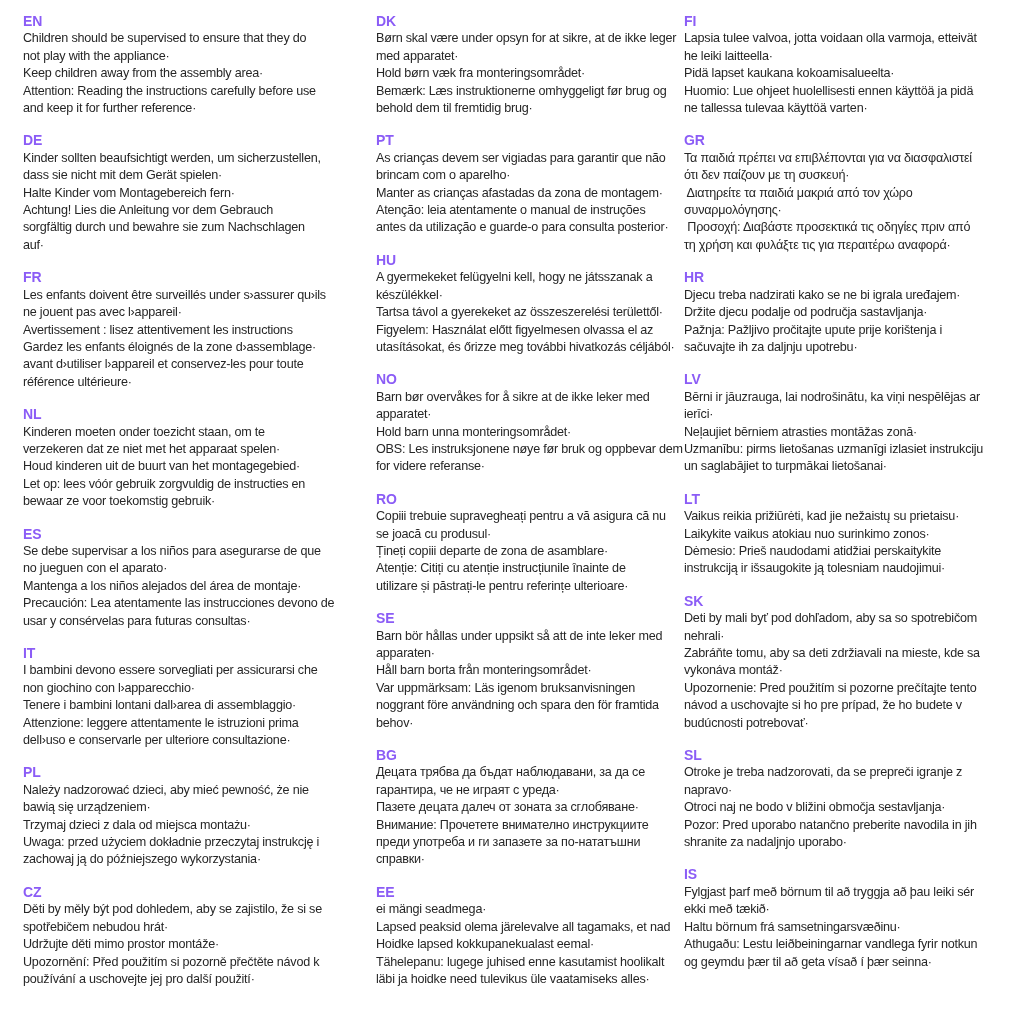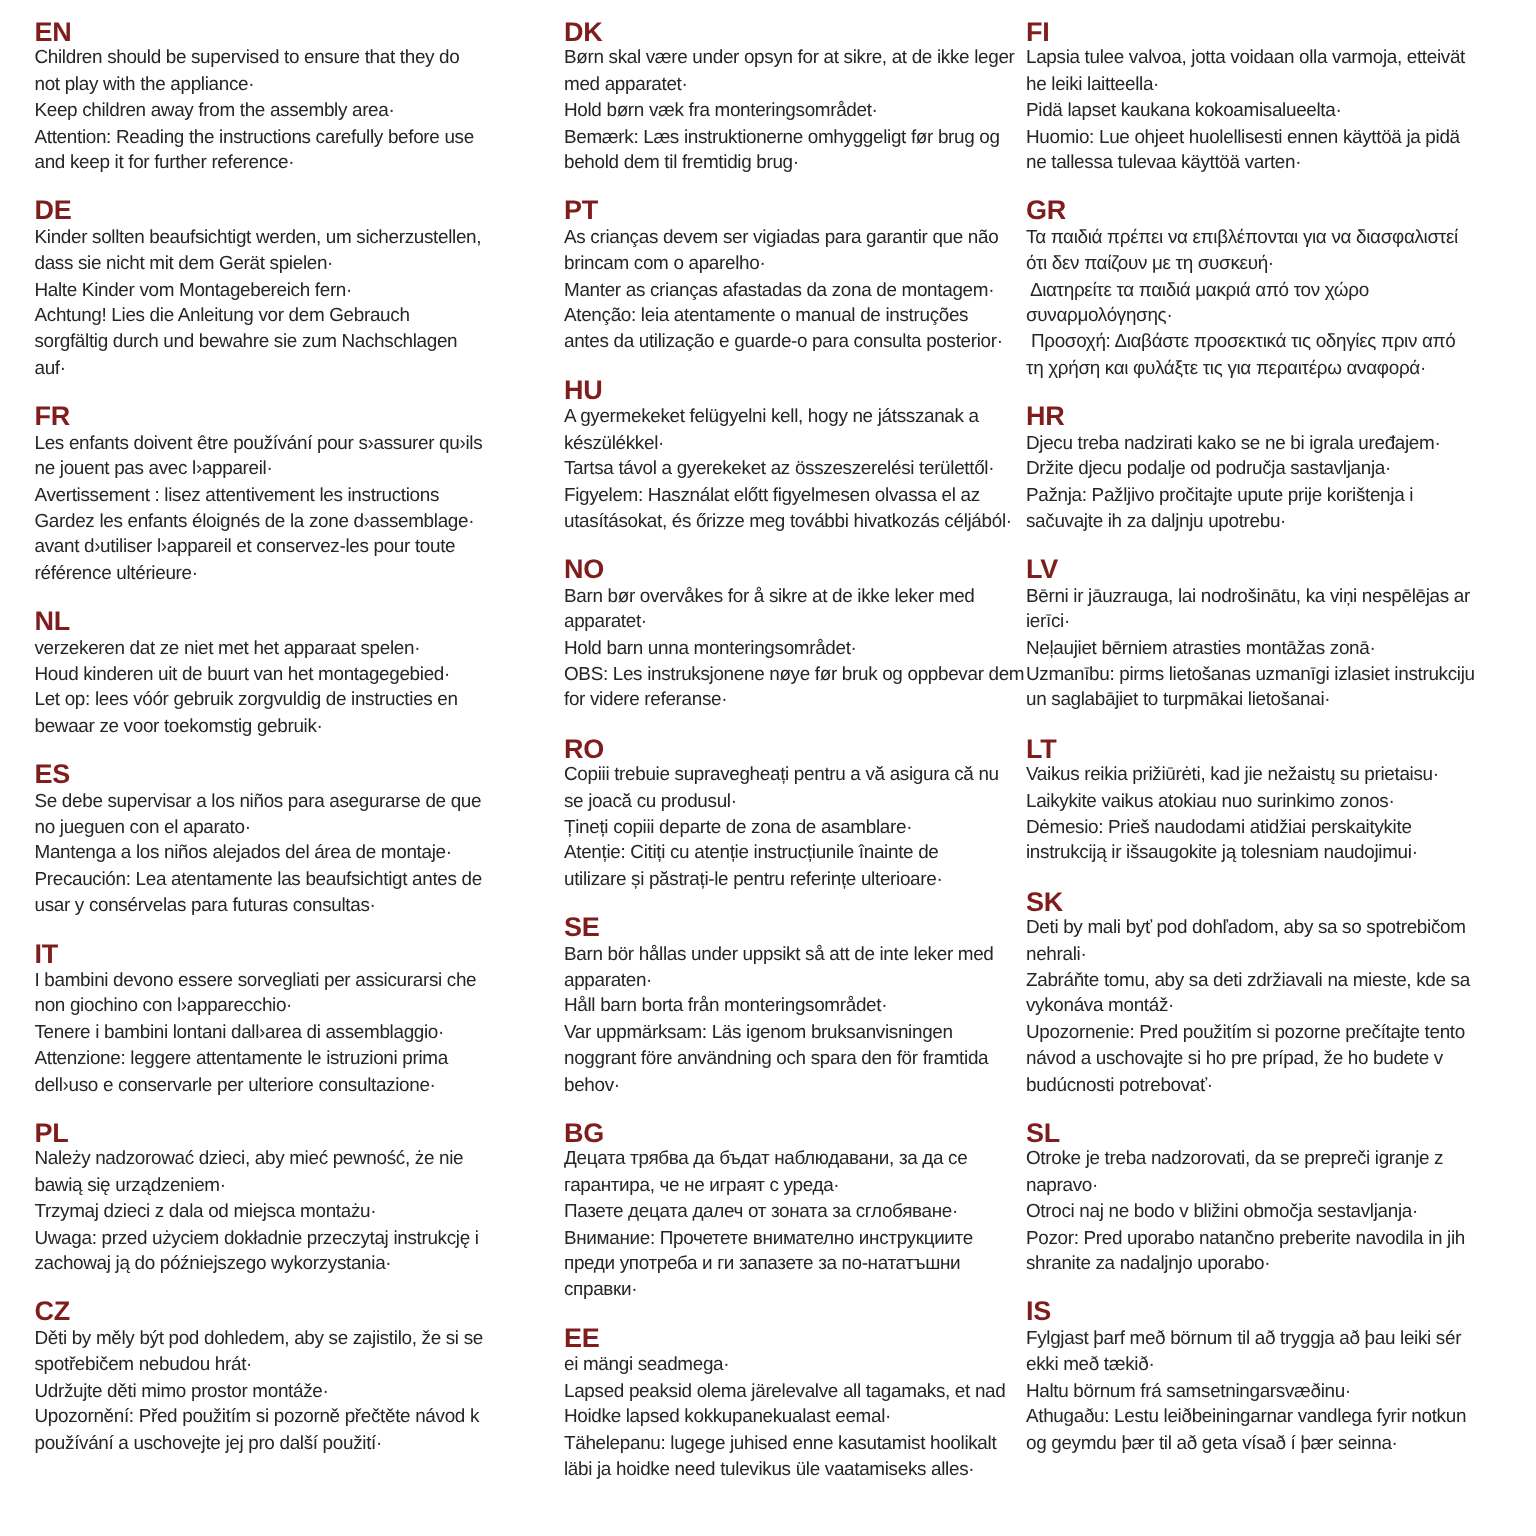--- a/index.html
+++ b/index.html
@@ -21,25 +21,25 @@
     top: 13px;
   }
   .col-1 { left: 23px;  width: 332px; }
   .col-2 { left: 376px; width: 330px; }
   .col-3 { left: 684px; width: 332px; }
   .lang-section {
     margin: 0 0 15px 0;
   }
   .lang-code {
     margin: 0;
-    font-size: 18px;
+    font-size: 14px;
     font-weight: 700;
     line-height: 17.4px;
     letter-spacing: -0.1px;
-    color: #7f1d1d;
+    color: #8b5cf6;
   }
   .text-line {
     font-size: 12.6px;
     font-weight: 400;
     line-height: 17.4px;
     letter-spacing: -0.22px;
     white-space: pre;
     color: #262626;
   }
 </style>
@@ -60,40 +60,41 @@
         <div class="lang-code">DE</div>
         <div class="text-line">Kinder sollten beaufsichtigt werden, um sicherzustellen,</div>
         <div class="text-line">dass sie nicht mit dem Gerät spielen·</div>
         <div class="text-line">Halte Kinder vom Montagebereich fern·</div>
         <div class="text-line">Achtung! Lies die Anleitung vor dem Gebrauch</div>
         <div class="text-line">sorgfältig durch und bewahre sie zum Nachschlagen</div>
         <div class="text-line">auf·</div>
       </div>
       <div class="lang-section">
         <div class="lang-code">FR</div>
-        <div class="text-line">Les enfants doivent être používání pour s›assurer qu›ils</div>
+        <div class="text-line">Les enfants doivent être surveillés under s›assurer qu›ils</div>
         <div class="text-line">ne jouent pas avec l›appareil·</div>
         <div class="text-line">Avertissement : lisez attentivement les instructions</div>
         <div class="text-line">Gardez les enfants éloignés de la zone d›assemblage·</div>
         <div class="text-line">avant d›utiliser l›appareil et conservez-les pour toute</div>
         <div class="text-line">référence ultérieure·</div>
       </div>
       <div class="lang-section">
         <div class="lang-code">NL</div>
+        <div class="text-line">Kinderen moeten onder toezicht staan, om te</div>
         <div class="text-line">verzekeren dat ze niet met het apparaat spelen·</div>
         <div class="text-line">Houd kinderen uit de buurt van het montagegebied·</div>
         <div class="text-line">Let op: lees vóór gebruik zorgvuldig de instructies en</div>
         <div class="text-line">bewaar ze voor toekomstig gebruik·</div>
       </div>
       <div class="lang-section">
         <div class="lang-code">ES</div>
         <div class="text-line">Se debe supervisar a los niños para asegurarse de que</div>
         <div class="text-line">no jueguen con el aparato·</div>
         <div class="text-line">Mantenga a los niños alejados del área de montaje·</div>
-        <div class="text-line">Precaución: Lea atentamente las beaufsichtigt antes de</div>
+        <div class="text-line">Precaución: Lea atentamente las instrucciones devono de</div>
         <div class="text-line">usar y consérvelas para futuras consultas·</div>
       </div>
       <div class="lang-section">
         <div class="lang-code">IT</div>
         <div class="text-line">I bambini devono essere sorvegliati per assicurarsi che</div>
         <div class="text-line">non giochino con l›apparecchio·</div>
         <div class="text-line">Tenere i bambini lontani dall›area di assemblaggio·</div>
         <div class="text-line">Attenzione: leggere attentamente le istruzioni prima</div>
         <div class="text-line">dell›uso e conservarle per ulteriore consultazione·</div>
       </div>

